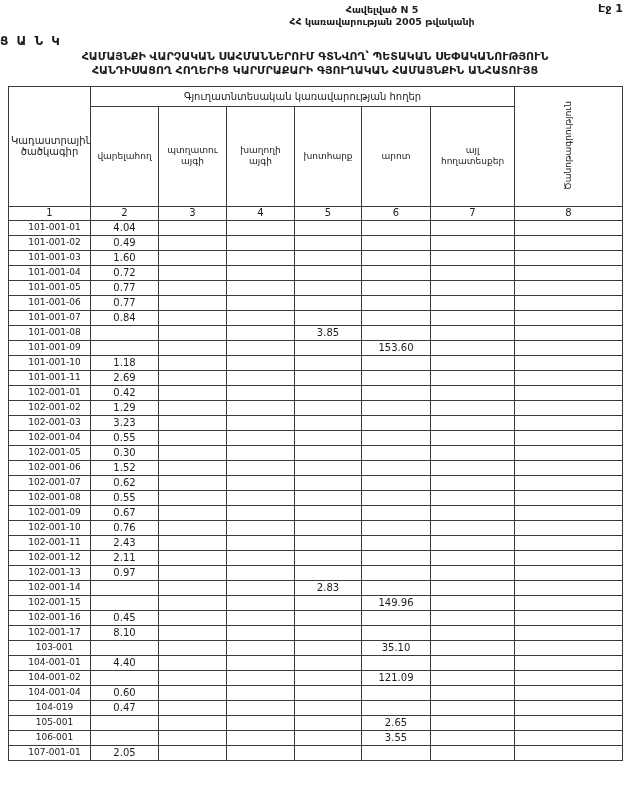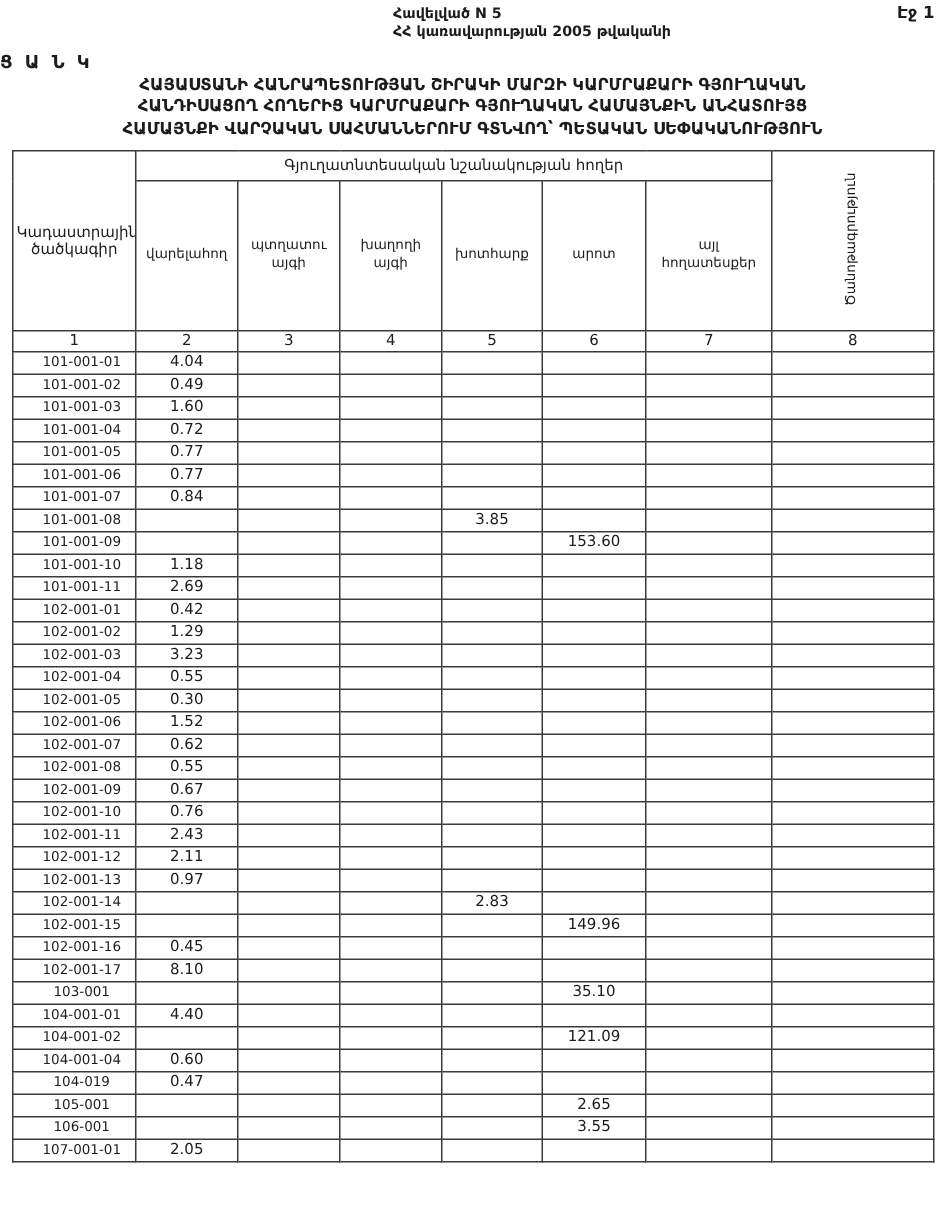--- a/index.html
+++ b/index.html
@@ -12,21 +12,21 @@
     position: relative;
     overflow: hidden;
   }
   .corner-page {
     position: absolute; top: 2px; right: 7px;
     font-size: 11px; font-weight: bold;
   }
   .appendix-block {
     width: 240px;
     margin: 4px 128px 0 auto;
-    text-align: left;
+    text-align: center;
     font-size: 9.5px; font-weight: bold;
     line-height: 1.3;
   }
   .doc-title {
     text-align: left;
     font-size: 12px; font-weight: bold;
     letter-spacing: 2px;
     margin-top: 5px;
   }
   .doc-subtitle {
@@ -74,40 +74,39 @@
 <div class="corner-page">Էջ 1</div>
 
 <div class="appendix-block">
   <div>Հավելված N 5</div>
   <div>ՀՀ կառավարության 2005 թվականի</div>
 </div>
 
 <div class="doc-title">Ց Ա Ն Կ</div>
 
 <div class="doc-subtitle">
-  <div>ՀԱՅԱՍՏԱՆԻ ՀԱՆՐԱՊԵՏՈՒԹՅԱՆ ՇԻՐԱԿԻ ՄԱՐԶԻ ԿԱՐՄՐԱՔԱՐԻ ԳՅՈՒՂԱԿԱՆ</div>
+  <div>ՀԱՄԱՅՆՔԻ ՎԱՐՉԱԿԱՆ ՍԱՀՄԱՆՆԵՐՈՒՄ ԳՏՆՎՈՂ՝ ՊԵՏԱԿԱՆ ՍԵՓԱԿԱՆՈՒԹՅՈՒՆ</div>
   <div>ՀԱՆԴԻՍԱՑՈՂ ՀՈՂԵՐԻՑ ԿԱՐՄՐԱՔԱՐԻ ԳՅՈՒՂԱԿԱՆ ՀԱՄԱՅՆՔԻՆ ԱՆՀԱՏՈՒՅՑ</div>
-  <div>ՀԱՄԱՅՆՔԻ ՎԱՐՉԱԿԱՆ ՍԱՀՄԱՆՆԵՐՈՒՄ ԳՏՆՎՈՂ՝ ՊԵՏԱԿԱՆ ՍԵՓԱԿԱՆՈՒԹՅՈՒՆ</div>
 </div>
 
 <table class="land-table">
   <colgroup>
     <col style="width:82px">
     <col style="width:68px">
     <col style="width:68px">
     <col style="width:68px">
     <col style="width:67px">
     <col style="width:69px">
     <col style="width:84px">
     <col style="width:108px">
   </colgroup>
   <thead>
     <tr class="group-row">
       <th rowspan="2" class="cad-h">Կադաստրային ծածկագիր</th>
-      <th colspan="6">Գյուղատնտեսական նշանակության հողեր</th>
+      <th colspan="6">Գյուղատնտեսական կառավարության հողեր</th>
       <th rowspan="2" class="note-h">
         <span class="vert-label">Ծանոթագրություն</span>
       </th>
     </tr>
     <tr class="label-row">
       <th>վարելահող</th>
       <th>պտղատու այգի</th>
       <th>խաղողի այգի</th>
       <th>խոտհարք</th>
       <th>արոտ</th>

